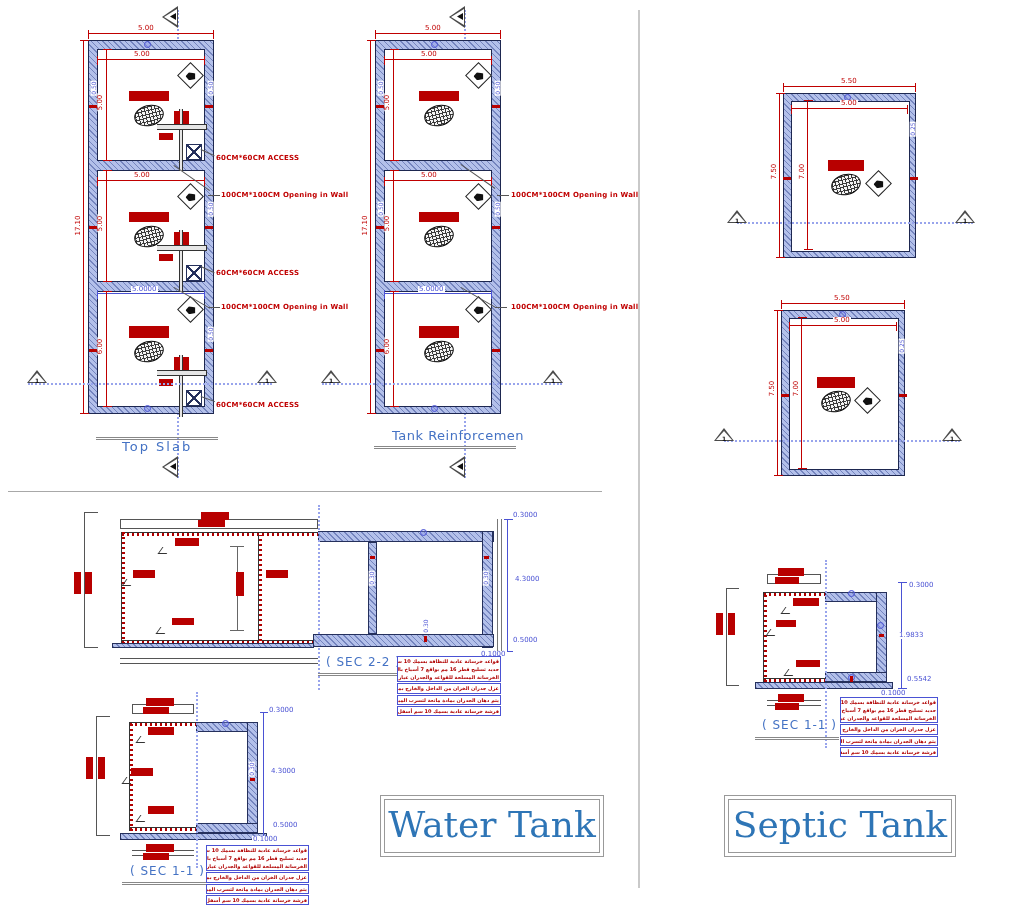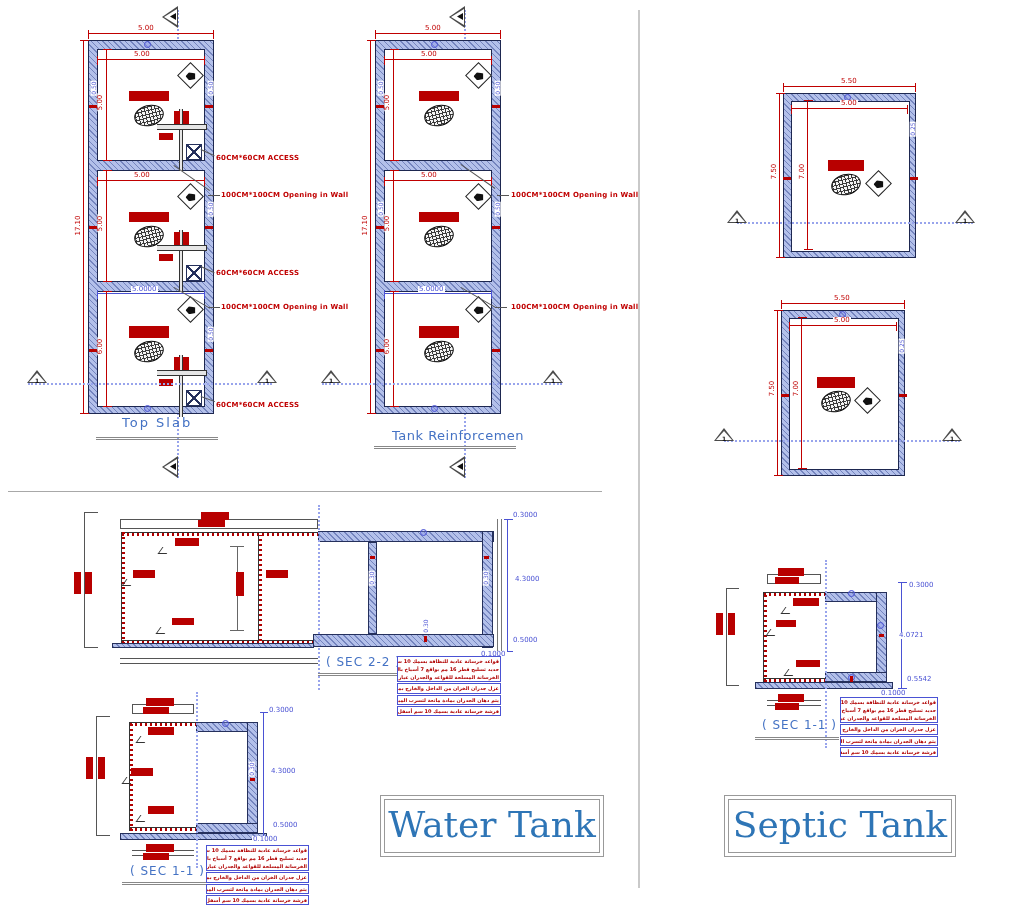--- a/index.html
+++ b/index.html
@@ -186,21 +186,21 @@
   <div class="lead" style="left:208px;top:195px;width:12px;"></div>
   <div class="ann" style="left:221px;top:191px;">100CM*100CM Opening in Wall</div>
   <div class="lead" style="left:201px;top:266px;width:15px;transform:rotate(25deg);"></div>
   <div class="ann" style="left:216px;top:269px;">60CM*60CM ACCESS</div>
   <div class="lead" style="left:174px;top:287px;width:42px;transform:rotate(30deg);"></div>
   <div class="lead" style="left:208px;top:307px;width:12px;"></div>
   <div class="ann" style="left:221px;top:303px;">100CM*100CM Opening in Wall</div>
   <div class="lead" style="left:201px;top:396px;width:15px;transform:rotate(20deg);"></div>
   <div class="ann" style="left:216px;top:401px;">60CM*60CM ACCESS</div>
 
-  <div class="cap" style="left:122px;top:415px;">Top  Slab</div>
+  <div class="cap" style="left:122px;top:439px;">Top  Slab</div>
   <div class="capline" style="left:96px;top:437px;width:122px;"></div>
 
   <div class="dash-v" style="left:464px;top:10px;height:468px;"></div>
   <div class="flag" style="left:449px;top:6px;width:16px;height:22px;">
       <div class="flag-in"></div>
       <div class="blob"></div>
     </div>
   <div class="flag" style="left:449px;top:456px;width:16px;height:22px;">
       <div class="flag-in"></div>
       <div class="blob"></div>
@@ -484,21 +484,21 @@
   <div class="arr" style="left:783px;top:607px;"></div>
   <div class="redbar" style="left:776px;top:620px;width:20px;height:7px;"></div>
   <div class="arr" style="left:768px;top:629px;"></div>
   <div class="redbar" style="left:796px;top:660px;width:24px;height:7px;"></div>
   <div class="arr" style="left:786px;top:669px;"></div>
 
   <div class="dash-v" style="left:825px;top:560px;height:188px;"></div>
 
   <div class="dim-v blue" style="left:901px;top:582px;height:107px;"></div>
   <div class="dimlabel blue" style="left:908px;top:582px;">0.3000</div>
-  <div class="dimlabel blue" style="left:898px;top:632px;">4.0721</div>
+  <div class="dimlabel blue" style="left:898px;top:632px;">1.9833</div>
   <div class="dimlabel blue" style="left:906px;top:676px;">0.5542</div>
   <div class="dimlabel blue" style="left:880px;top:690px;">0.1000</div>
 
   <div class="thinh" style="left:767px;top:700px;width:54px;"></div>
   <div class="thinh" style="left:767px;top:705px;width:54px;"></div>
   <div class="redbar" style="left:778px;top:694px;width:26px;height:8px;"></div>
   <div class="redbar" style="left:775px;top:703px;width:24px;height:7px;"></div>
   <div class="cap" style="left:762px;top:718px;font-size:12px;letter-spacing:1px;">( SEC 1-1 )</div>
   <div class="capline" style="left:755px;top:737px;width:84px;"></div>
 

